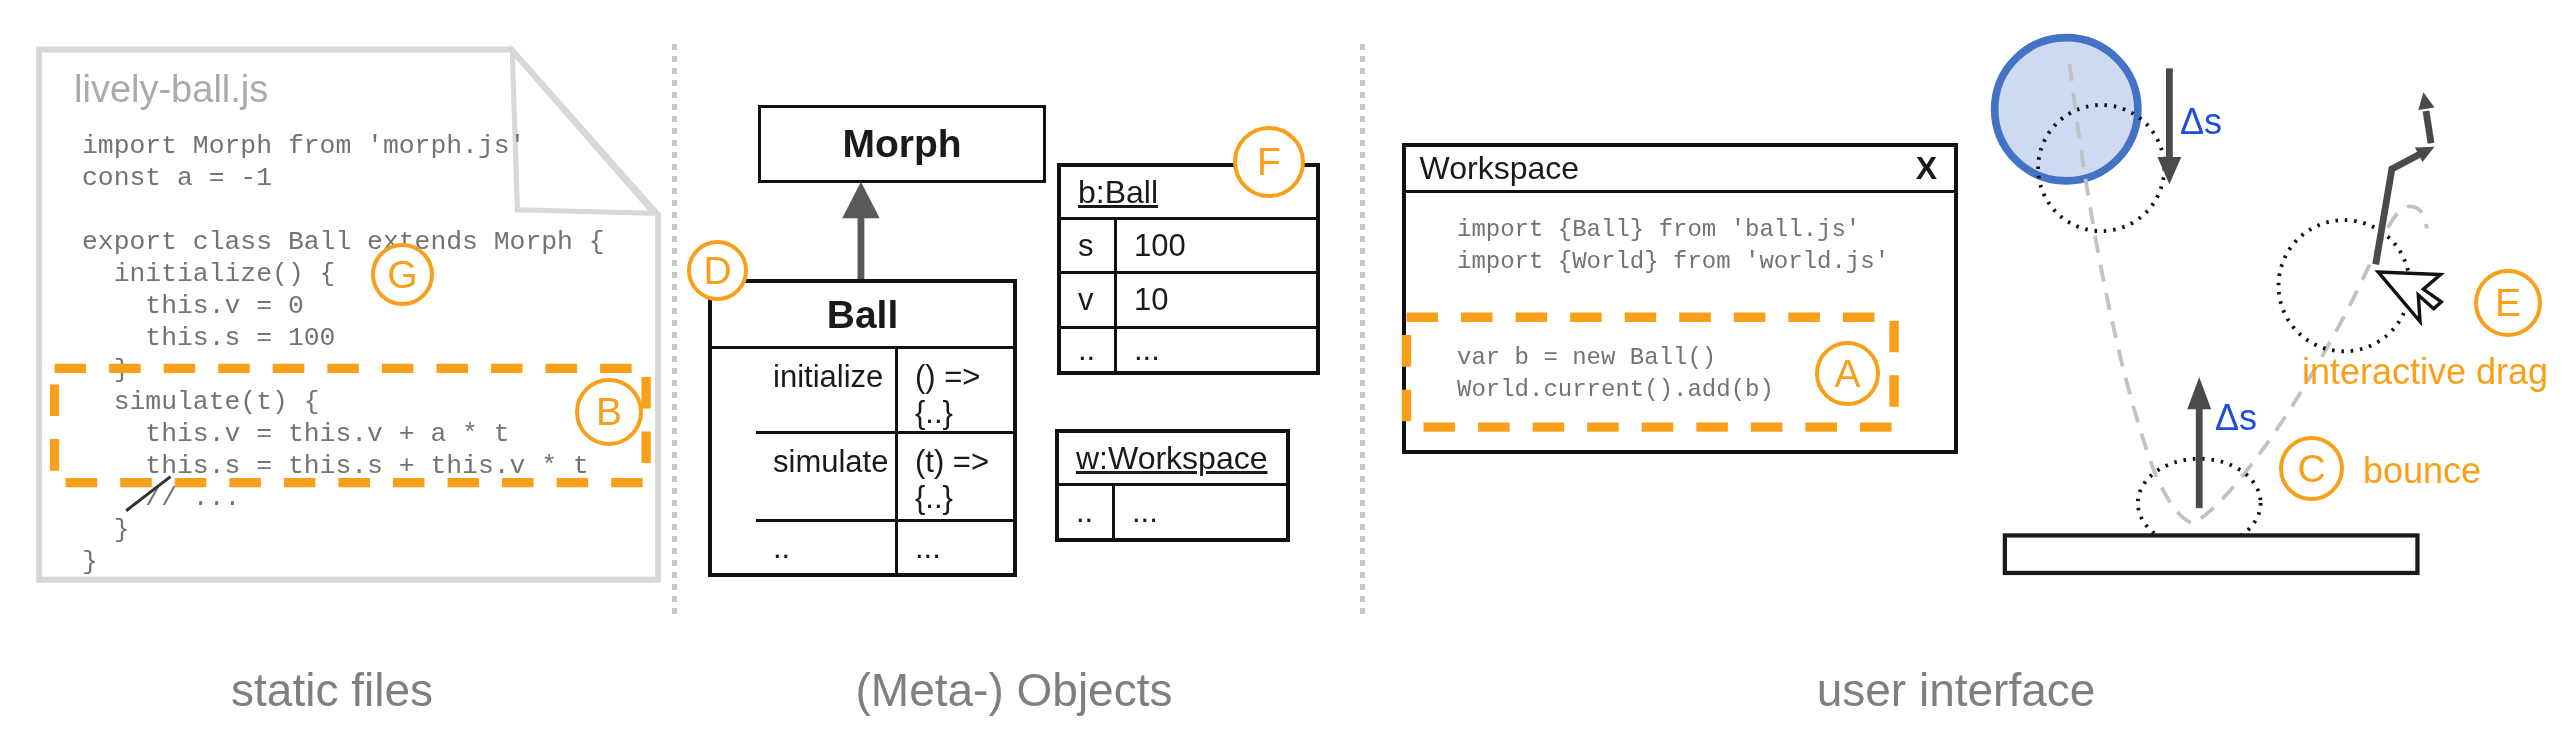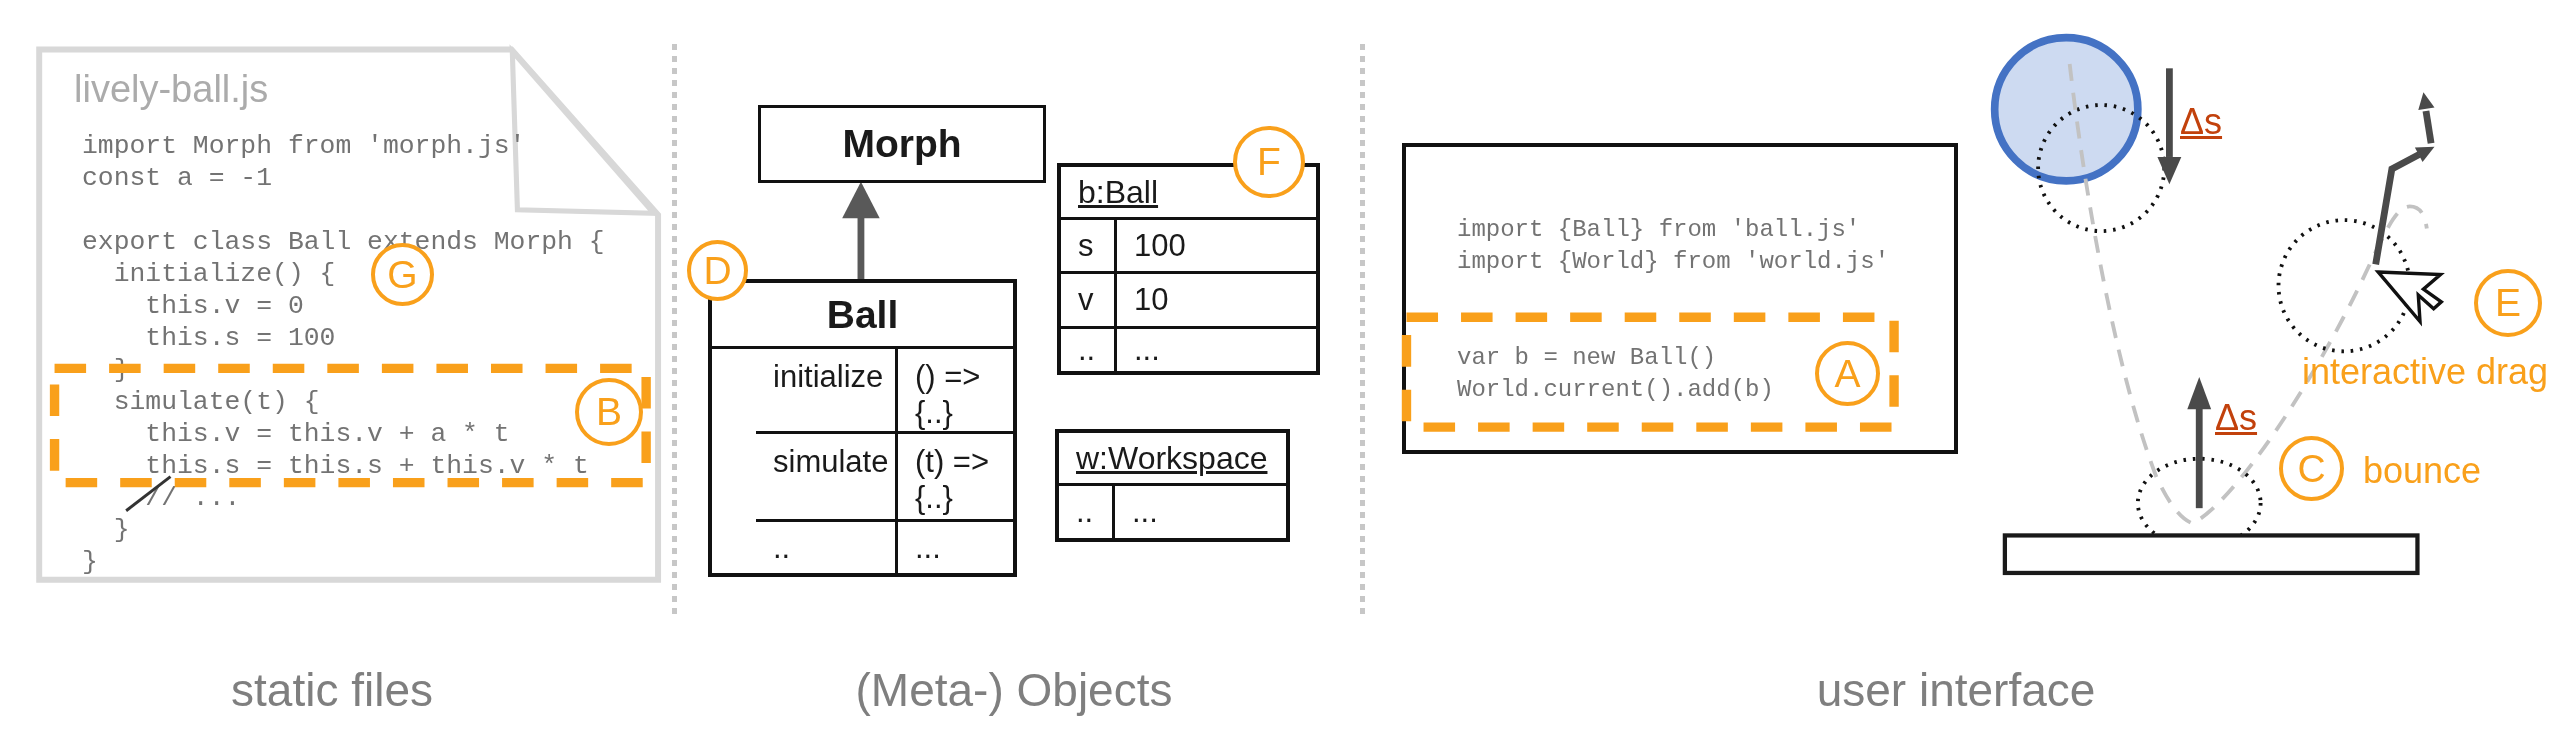--- a/index.html
+++ b/index.html
@@ -46,21 +46,21 @@
   .titlebar .wtitle{font-size:32px;}
   .titlebar .wclose{font-size:32px;font-weight:700;cursor:default;}
   .win-code{position:absolute;left:39px;top:55px;font-size:24px;line-height:32px;}
 
   
   .marker{position:absolute;border:4.3px solid #f9a01b;border-radius:50%;background:#fff;color:#f9a01b;
       display:flex;align-items:center;justify-content:center;font-size:39px;z-index:6;box-sizing:border-box;}
 
   
   .olabel{position:absolute;color:#f9a01b;font-size:36px;z-index:2;white-space:nowrap;}
-  .dslabel{position:absolute;color:#c2410c;font-size:36px;z-index:2;text-decoration:underline;}
+  .dslabel{position:absolute;color:#1d4ed8;font-size:36px;z-index:2;}
 </style>
 </head>
 <body>
 
 <div class="canvas">
 
   <svg class="layer z0" width="2576" height="741" viewBox="0 0 3022 869">
 
     <path d="M 46 58 L 600 58 L 772 252 L 772 680 L 46 680 Z" fill="#ffffff" stroke="#d8d8d8" stroke-width="7"></path>
     <path d="M 601 60 L 607 246 L 767 250 Z" fill="#ffffff" stroke="#d8d8d8" stroke-width="6"></path>
@@ -151,20 +151,24 @@
       </div>
     <div class="grid2" style="grid-template-columns:56px 1fr;grid-template-rows:1fr;">
       <div class="cell cr midal">..</div>
       <div class="cell midal">...</div>
     </div>
   </div>
 
   <div class="caption" style="left:1014px">(Meta-) Objects</div>
 
   <div class="window">
+    <div class="titlebar">
+      <span class="wtitle">Workspace</span>
+      <span class="wclose">X</span>
+    </div>
     <pre class="code win-code abs">import {Ball} from 'ball.js'
 import {World} from 'world.js'
 
 
 var b = new Ball()
 World.current().add(b)</pre>
   </div>
 
   <div class="dslabel" style="left:2180px;top:101px;">Δs</div>
   <div class="dslabel" style="left:2215px;top:397px;">Δs</div>

